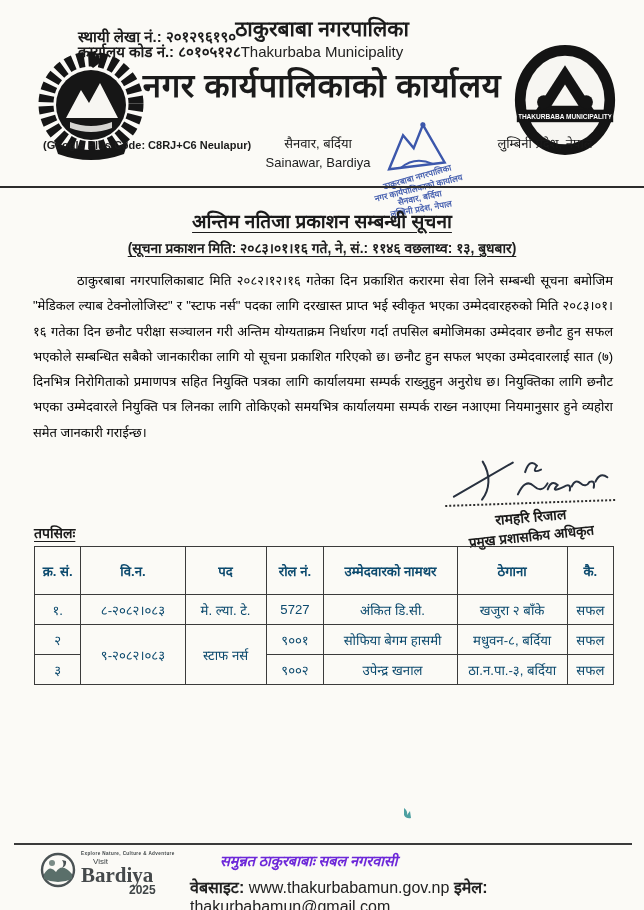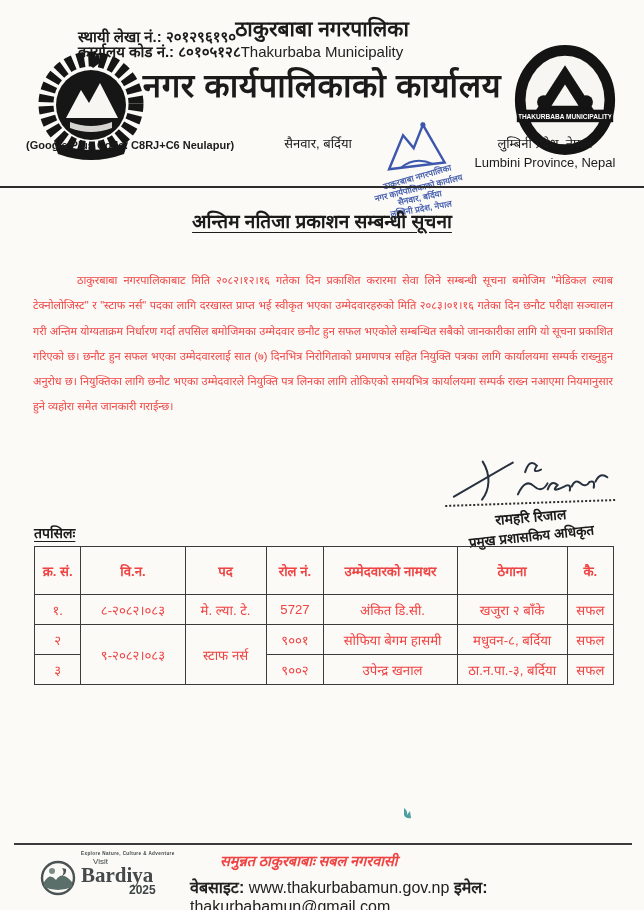--- a/index.html
+++ b/index.html
@@ -10,68 +10,68 @@
   
   .acct { position:absolute; left:42px; top:29px; font-size:15px; font-weight:bold; line-height:15px;margin-left:36px; }
   .head-center { position:absolute; left:120px; top:14px; width:404px; text-align:center; }
   .muni-np { font-size:21px; font-weight:bold; }
   .muni-en { font-size:15px; color:#222; margin-top:1px; }
   .office-np { font-size:33px; font-weight:bold; letter-spacing:.5px; margin-top:2px; white-space:nowrap; }
   .office-en { font-size:23px; font-weight:bold; margin-top:1px; white-space:nowrap; }
   .emblem-left { position:absolute; left:30px; top:50px; width:122px; height:115px; }
   .seal-right { position:absolute; left:512px; top:40px; width:106px; height:122px; }
 
-  .plus-code { position:absolute; left:26px; top:139px; font-size:11px; font-weight:bold; }
+  .plus-code { position:absolute; left:43px; top:139px; font-size:11px; font-weight:bold; }
   .addr-c { position:absolute; left:228px; top:134px; width:180px; text-align:center; font-size:13px; line-height:19px; }
   .addr-r { position:absolute; left:455px; top:134px; width:180px; text-align:center; font-size:13px; line-height:19px; }
 
   .stamp { position:absolute; left:336px; top:120px; width:160px; text-align:center; transform:rotate(-7deg); color:#3c57ab; pointer-events:none; }
   .stamp .sline { font-size:8.5px; font-weight:bold; line-height:10.5px; opacity:.92; }
   .stamp .r1 { transform:rotate(-9deg); }
   .stamp .r2 { transform:rotate(-7deg); }
   .stamp .r3 { transform:rotate(-5deg); }
   .stamp .r4 { transform:rotate(-3deg); }
 
   .rule-top { position:absolute; left:0; top:186px; width:644px; height:2px; background:#2c2c2c; }
 
   
   .n-title { position:absolute; left:0; top:208px; width:644px; text-align:center; font-size:19px; font-weight:bold; }
   .n-title span { text-decoration:underline; text-underline-offset:4px; }
   .n-sub { position:absolute; left:0; top:238px; width:644px; text-align:center; font-size:13.8px; font-weight:bold; }
   .n-sub span { text-decoration:underline; text-underline-offset:3px; }
-  .n-body { position:absolute; left:33px; top:268px; width:580px; font-size:11px; line-height:25.3px; text-align:justify; text-indent:44px; color:#ef4444; }
+  .n-body { position:absolute; left:33px; top:268px; width:580px; font-size:13px; line-height:25.3px; text-align:justify; text-indent:44px; color:#000000; }
 
   
   .sig { position:absolute; left:428px; top:450px; width:204px; text-align:center; transform:rotate(-2deg); }
   .sig-scribble { display:block; margin:0 auto -6px auto; }
   .sig-dots { border-bottom:2px dotted #2b2b2b; width:170px; margin:0 auto; height:2px; }
   .sig-name { font-size:14px; font-weight:bold; margin-top:3px; transform:rotate(-3deg); }
   .sig-post { font-size:13.5px; font-weight:bold; transform:rotate(-4deg); margin-top:1px; }
 
   
   .tapasil { position:absolute; left:34px; top:523px; font-size:14px; font-weight:bold; text-decoration:underline; text-underline-offset:3px; }
   .tbl-wrap { position:absolute; left:34px; top:546px; width:580px; }
-  table.rtable { border-collapse:collapse; width:100%; font-size:13.2px; color:#ef4444; }
+  table.rtable { border-collapse:collapse; width:100%; font-size:13.2px; color:#0c4a6e; }
   .rtable th, .rtable td { border:1.6px solid #3b3b3b; padding:5px 4px; text-align:center; vertical-align:middle; }
   .rtable th { font-weight:bold; height:48px; }
   .rtable td { height:30px; }
   .col-name { text-align:left; padding-left:8px !important; }
 
   
   .ink-mark { position:absolute; left:402px; top:806px; }
   .rule-bottom { position:absolute; left:14px; top:843px; width:618px; height:2px; background:#3a3a3a; }
   .footer { position:absolute; left:0; top:848px; width:644px; }
-  .vb { position:absolute; left:40px; top:4px; display:flex; align-items:flex-end; gap:5px; }
+  .vb { position:absolute; left:40px; top:4px; display:flex; align-items:flex-start; gap:5px; }
   .vb-txt { line-height:1; color:#3f4547; }
   .vb-top { font-size:4.6px; letter-spacing:.4px; font-weight:bold; }
   .vb-visit { font-size:8px; margin-top:1px; margin-left:12px; }
   .vb-name { font-family:"Liberation Serif", serif; font-size:21px; font-weight:bold; color:#45494b; margin-top:-1px; }
   .vb-year { font-size:12px; font-weight:bold; margin-left:48px; margin-top:-2px; }
   .f-center { position:absolute; left:190px; top:2px; width:360px; text-align:left; }
-  .f-motto { font-family:"Liberation Serif", serif; font-style:italic; font-weight:bold; font-size:14.5px; color:#ef4444; margin-left:30px; }
+  .f-motto { font-family:"Liberation Serif", serif; font-style:italic; font-weight:bold; font-size:14.5px; color:#6d28d9; margin-left:30px; }
   .f-web { font-size:16px; margin-top:6px; color:#222; }
   .f-web b { font-weight:bold; }
 </style>
 </head>
 <body>
 
 <div id="page">
 
   <div class="acct">
     <div>स्थायी लेखा नं.: २०१२९६१९०</div>
@@ -101,41 +101,42 @@
 
   <div class="head-center">
     <div class="muni-np">ठाकुरबाबा नगरपालिका</div>
     <div class="muni-en">Thakurbaba Municipality</div>
     <div class="office-np">नगर कार्यपालिकाको कार्यालय</div>
   </div>
 
   <div class="plus-code">(Google Plus Code: C8RJ+C6 Neulapur)</div>
   <div class="addr-c">
     <div>सैनवार, बर्दिया</div>
+    <div>Sainawar, Bardiya</div>
   </div>
   <div class="addr-r">
     <div>लुम्बिनी प्रदेश, नेपाल</div>
-    <div>Lumbini Province, Nepal</div>
   </div>
 
   <div class="stamp">
     <svg width="70" height="52" viewBox="0 0 70 52" style="margin:0 auto;display:block">
       <path d="M8,46 L26,14 L35,28 L47,6 L64,46 Z" fill="none" stroke="#3c57ab" stroke-width="2.4"></path>
       <path d="M20,46 Q35,36 52,46" fill="none" stroke="#3c57ab" stroke-width="2"></path>
       <circle cx="47" cy="6" r="2.6" fill="#3c57ab"></circle>
     </svg>
     <div class="sline r1">ठाकुरबाबा नगरपालिका</div>
     <div class="sline r2">नगर कार्यपालिकाको कार्यालय</div>
     <div class="sline r3">सैनवार, बर्दिया</div>
     <div class="sline r4">लुम्बिनी प्रदेश, नेपाल</div>
   </div>
 
   <div class="rule-top"></div>
 
   <div class="n-title"><span>अन्तिम नतिजा प्रकाशन सम्बन्धी सूचना</span></div>
+  <div class="n-sub"><span>(सूचना प्रकाशन मिति: २०८३।०१।१६ गते, ने, सं.: ११४६ वछलाथ्व: १३, बुधबार)</span></div>
 
   <div class="n-body">ठाकुरबाबा नगरपालिकाबाट मिति २०८२।१२।१६ गतेका दिन प्रकाशित करारमा सेवा लिने सम्बन्धी सूचना बमोजिम "मेडिकल ल्याब टेक्नोलोजिस्ट" र "स्टाफ नर्स" पदका लागि दरखास्त प्राप्त भई स्वीकृत भएका उम्मेदवारहरुको मिति २०८३।०१।१६ गतेका दिन छनौट परीक्षा सञ्चालन गरी अन्तिम योग्यताक्रम निर्धारण गर्दा तपसिल बमोजिमका उम्मेदवार छनौट हुन सफल भएकोले सम्बन्धित सबैको जानकारीका लागि यो सूचना प्रकाशित गरिएको छ। छनौट हुन सफल भएका उम्मेदवारलाई सात (७) दिनभित्र निरोगिताको प्रमाणपत्र सहित नियुक्ति पत्रका लागि कार्यालयमा सम्पर्क राख्नुहुन अनुरोध छ। नियुक्तिका लागि छनौट भएका उम्मेदवारले नियुक्ति पत्र लिनका लागि तोकिएको समयभित्र कार्यालयमा सम्पर्क राख्न नआएमा नियमानुसार हुने व्यहोरा समेत जानकारी गराईन्छ।</div>
 
   <div class="sig">
     <svg class="sig-scribble" width="180" height="58" viewBox="0 0 180 58">
       <g fill="none" stroke="#28313f" stroke-width="2" stroke-linecap="round">
         <path d="M14,44 L74,12"></path>
         <path d="M44,10 C52,24 50,38 42,48"></path>
         <path d="M86,22 q5,-14 12,-6 q-6,8 4,4"></path>
         <path d="M78,44 q8,-16 16,-8 t14,-2"></path>

